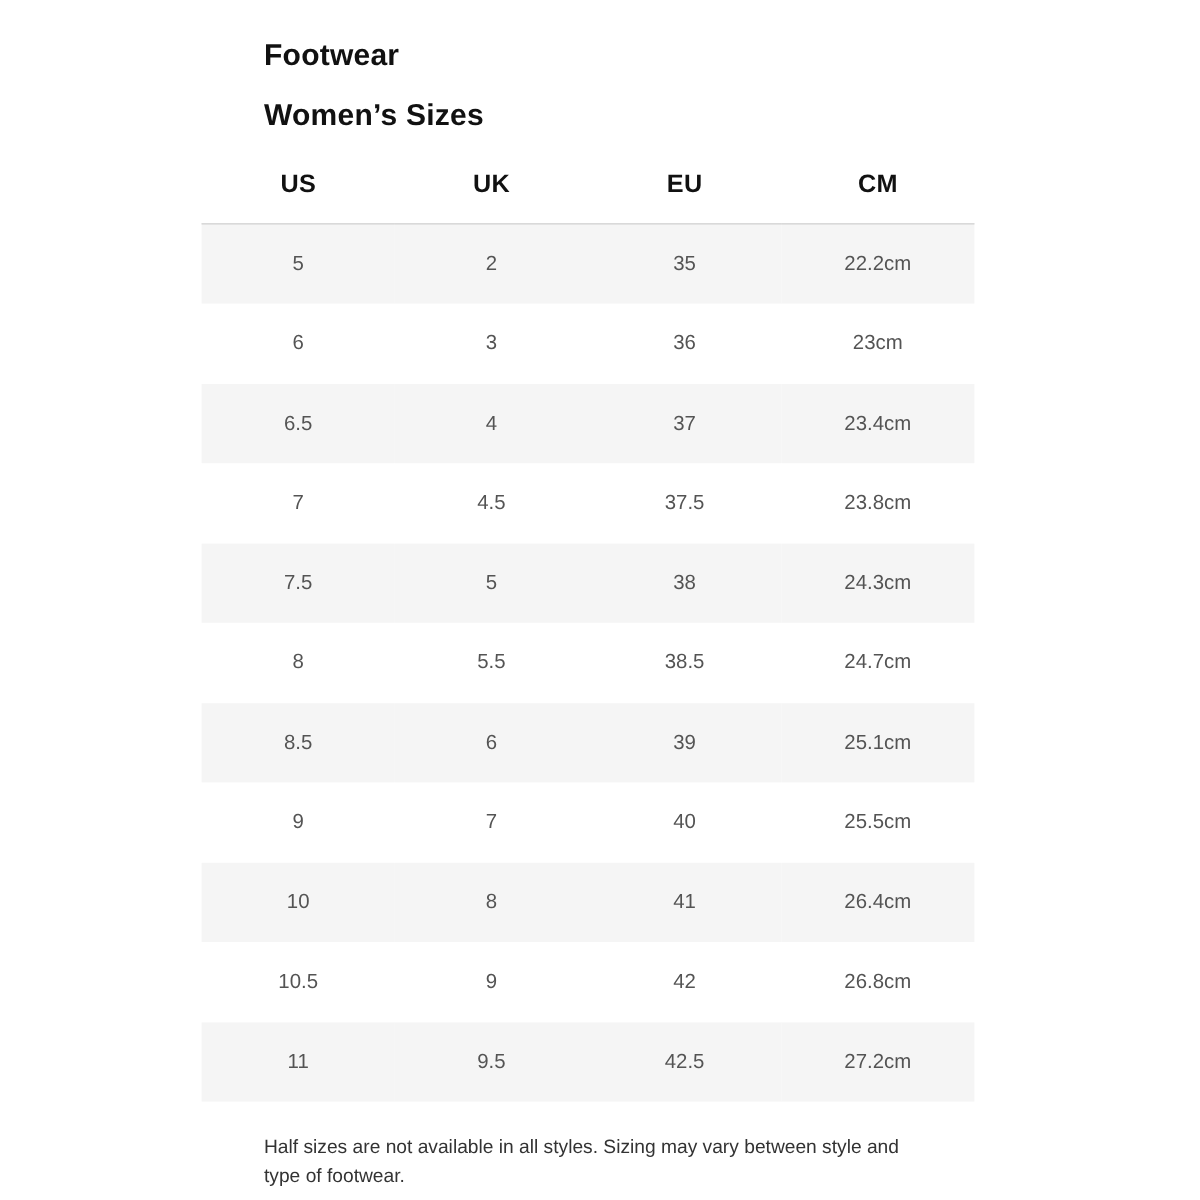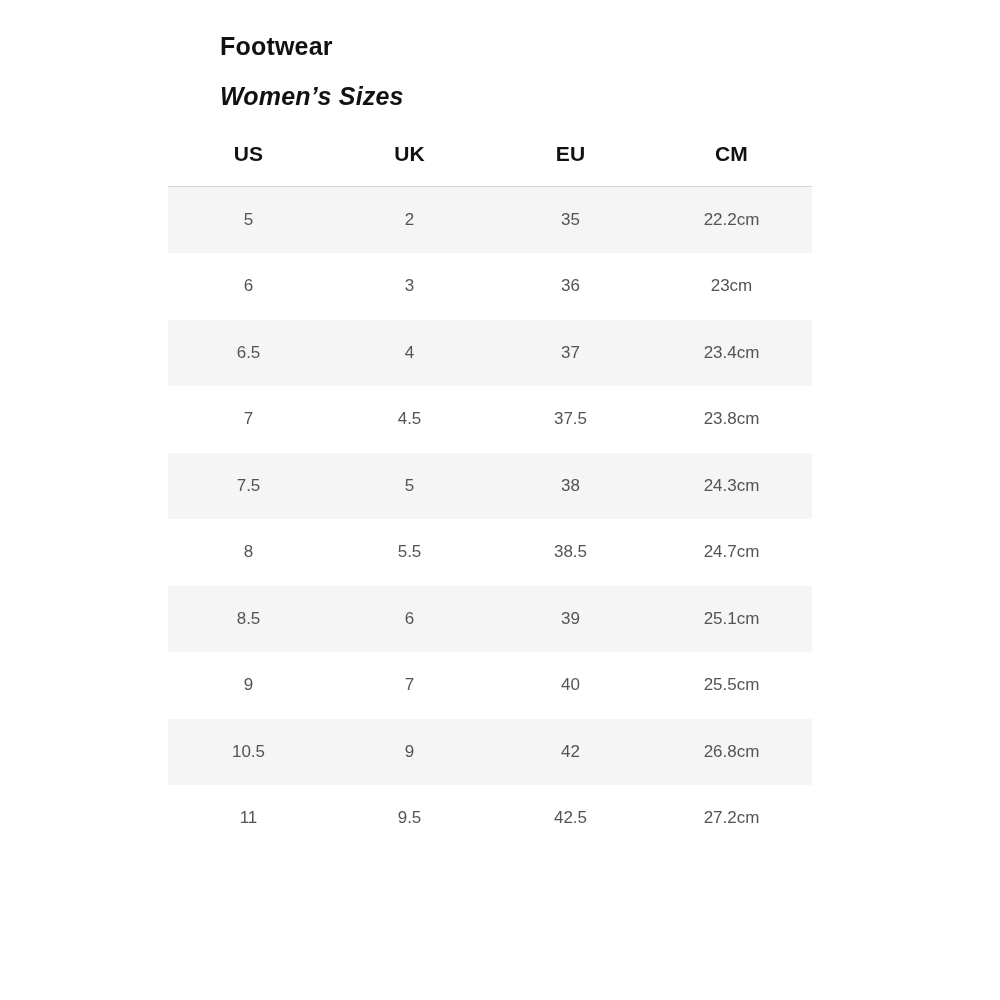--- a/index.html
+++ b/index.html
@@ -34,21 +34,20 @@
     color: var(--heading-text);
     margin: 0 0 21px 0;
     letter-spacing: 0.2px;
   }
   .subtitle {
     font-size: 25px;
     font-weight: 700;
     color: var(--heading-text);
     margin: 0 0 31px 0;
     letter-spacing: 0.2px;
-    font-style: italic;
   }
   table.size-table {
     width: 100%;
     border-collapse: collapse;
     table-layout: fixed;
   }
   table.size-table th {
     font-size: 21px;
     font-weight: 700;
     color: var(--heading-text);
@@ -138,27 +137,34 @@
           <td>39</td>
           <td>25.1cm</td>
         </tr>
         <tr>
           <td>9</td>
           <td>7</td>
           <td>40</td>
           <td>25.5cm</td>
         </tr>
         <tr>
+          <td>10</td>
+          <td>8</td>
+          <td>41</td>
+          <td>26.4cm</td>
+        </tr>
+        <tr>
           <td>10.5</td>
           <td>9</td>
           <td>42</td>
           <td>26.8cm</td>
         </tr>
         <tr>
           <td>11</td>
           <td>9.5</td>
           <td>42.5</td>
           <td>27.2cm</td>
         </tr>
       </tbody>
   </table>
 
+  <p class="note">Half sizes are not available in all styles. Sizing may vary between style and type of footwear.</p>
 </div>
 
 </body></html>

